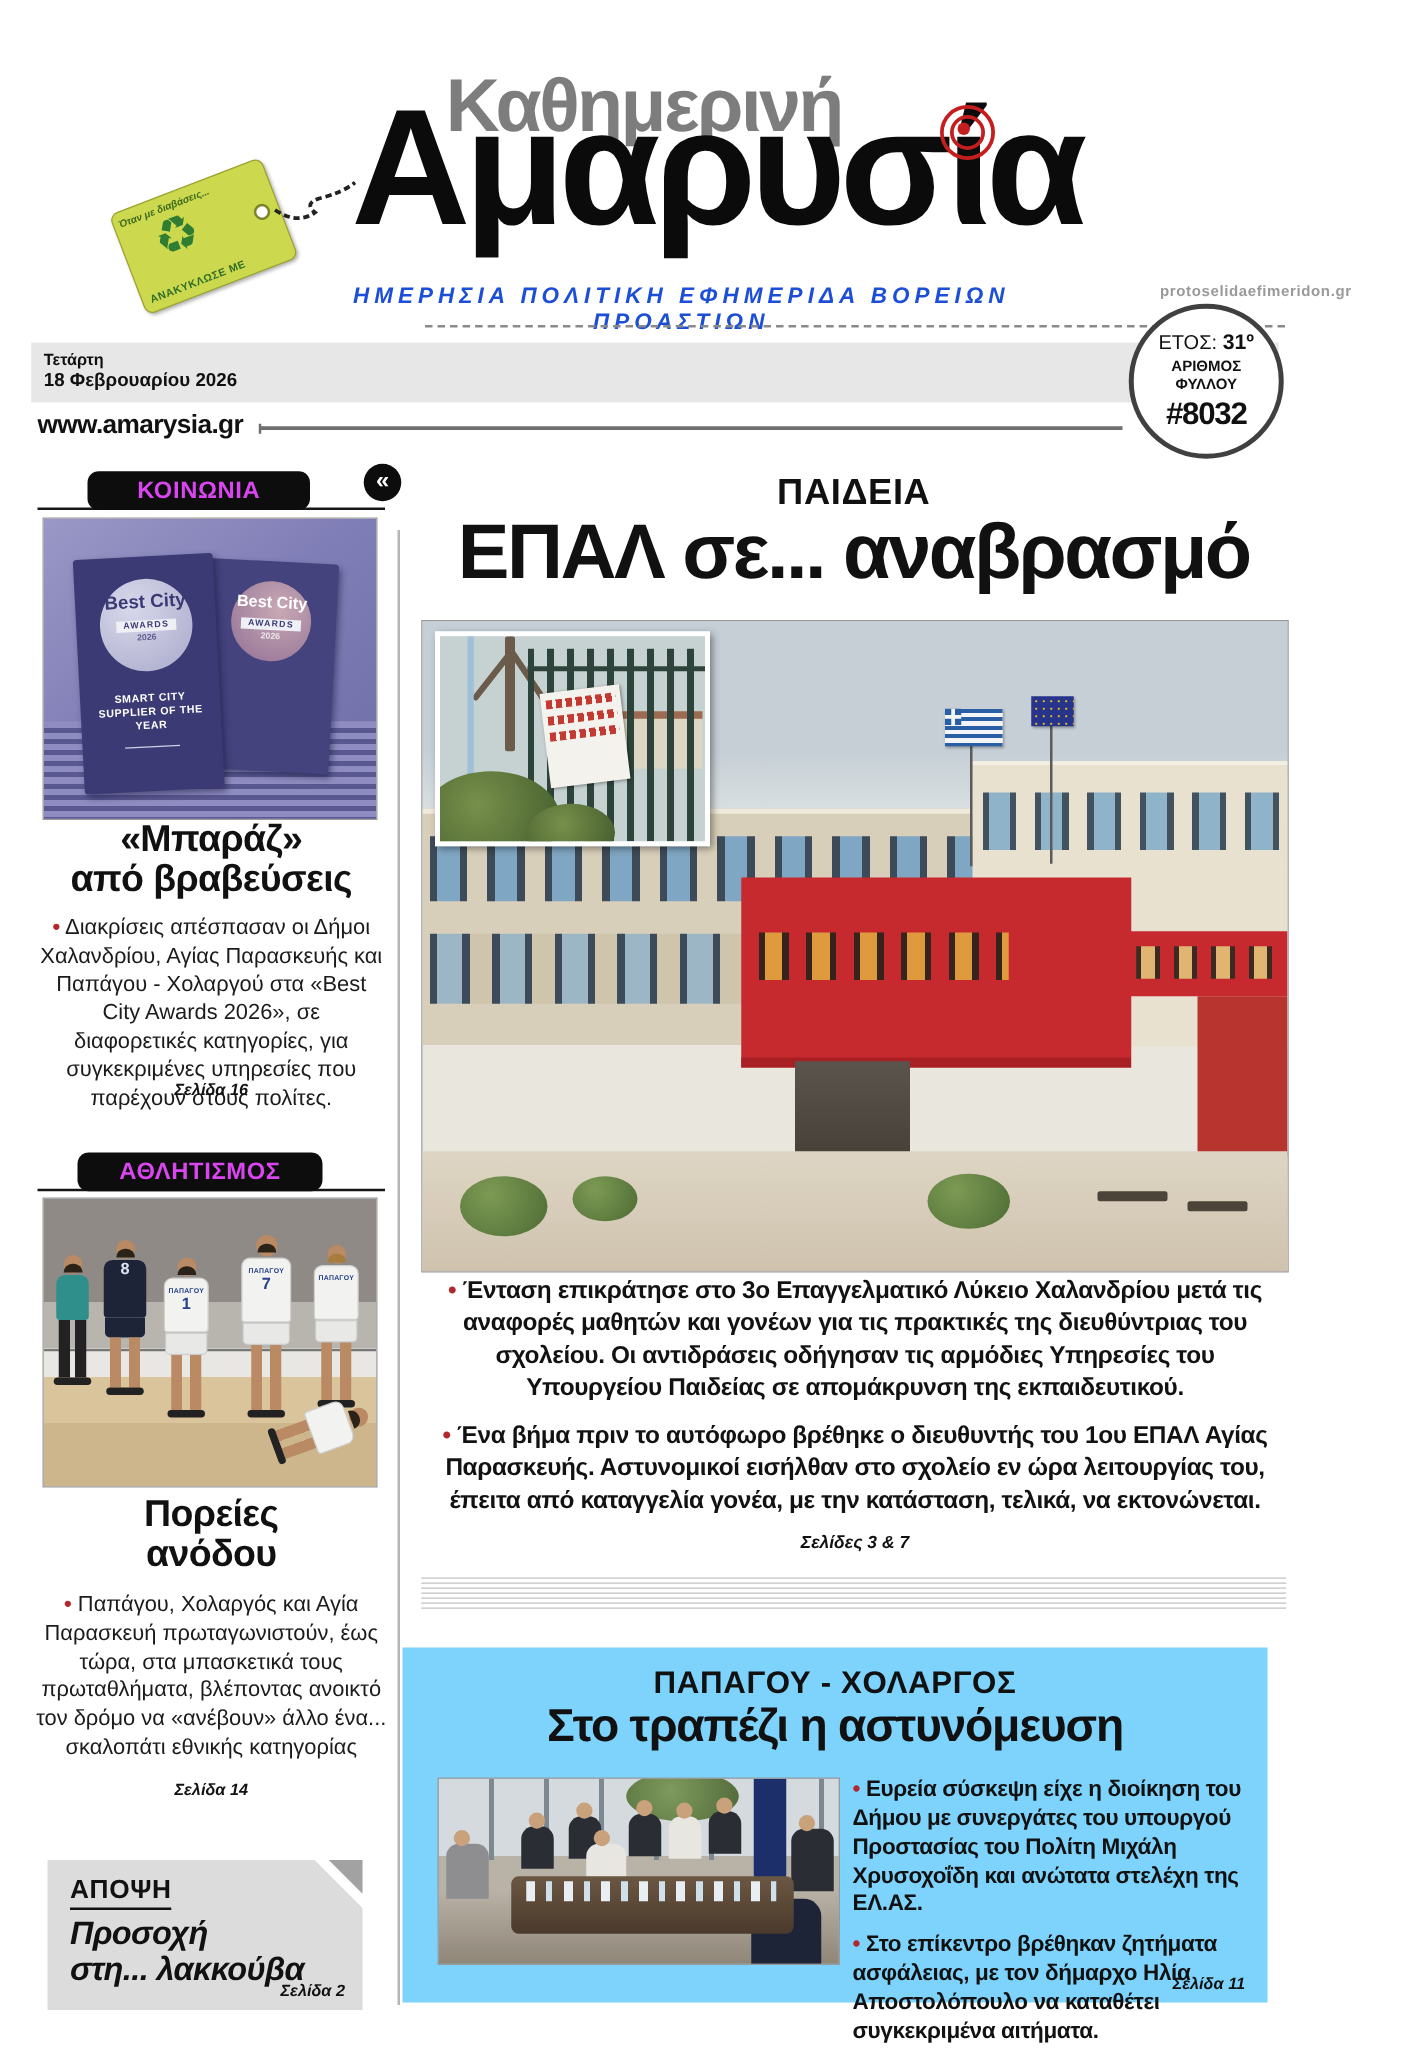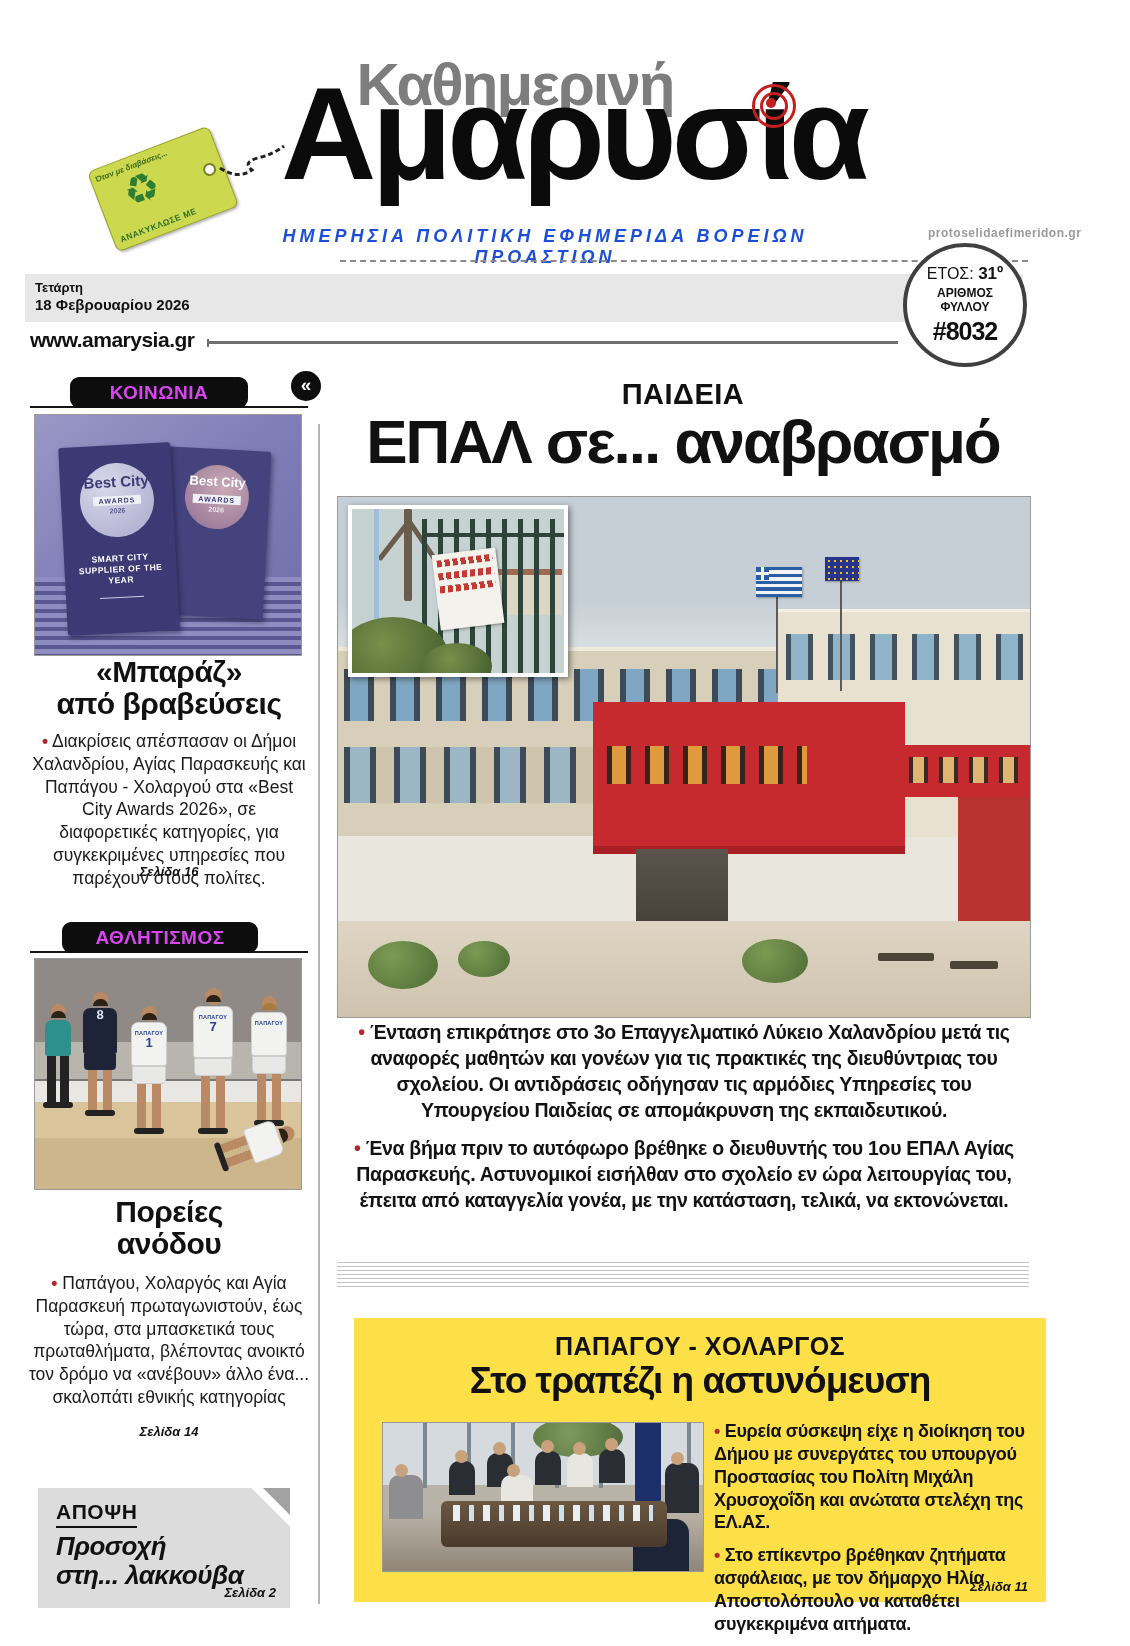--- a/index.html
+++ b/index.html
@@ -130,21 +130,21 @@
   .inset .banner .ln{height:7px;margin-bottom:6px;background:repeating-linear-gradient(90deg,#c23a32 0 5px,transparent 5px 8px);}
 
   .leadwrap{left:345px;top:1020px;width:678px;}
   .lead{margin:0 0 12px;text-align:center;font-size:19.5px;font-weight:700;line-height:1.33;letter-spacing:-.3px;color:#121212;}
   .mpage{text-align:center;font-size:14px;font-weight:700;font-style:italic;margin-top:2px;}
 
   .rulestack{left:337px;top:1262px;width:692px;}
   .rulestack div{height:1px;background:#c2c2c2;margin-bottom:3px;}
 
   
-  .box2{left:354px;top:1318px;width:692px;height:284px;background:#fde047;}
+  .box2{left:322px;top:1318px;width:692px;height:284px;background:#7dd3fc;}
   .box2 .kick{position:absolute;left:0;top:14px;width:100%;text-align:center;font-size:25px;font-weight:600;letter-spacing:.5px;}
   .box2 .head2{position:absolute;left:0;top:42px;width:100%;text-align:center;font-size:37px;font-weight:800;letter-spacing:-1px;}
   .box2 .txt{position:absolute;left:360px;top:102px;width:318px;font-size:18px;font-weight:700;line-height:1.27;letter-spacing:-.3px;}
   .box2 .txt p{margin:0 0 10px;}
   .box2 .pg{position:absolute;right:18px;bottom:8px;}
 
   
   .meet{position:absolute;left:28px;top:104px;width:320px;height:148px;border:1px solid #999;overflow:hidden;background:linear-gradient(180deg,#d4dade 0 42%,#b9b2a6 42% 60%,#8f8678 100%);}
   .meet .mull{position:absolute;left:0;top:0;width:100%;height:44%;background:repeating-linear-gradient(90deg,transparent 0 40px,#7e8890 40px 44px);}
   .meet .green{position:absolute;left:150px;top:-6px;width:90px;height:40px;border-radius:50%;background:radial-gradient(circle at 40% 40%,#7e9a5d,#51693a);}
@@ -351,20 +351,21 @@
 
 <div class="abs leadwrap">
   <p class="lead">
     <span class="b">•</span>
     <span>Ένταση επικράτησε στο 3ο Επαγγελματικό Λύκειο Χαλανδρίου μετά τις αναφορές μαθητών και γονέων για τις πρακτικές της διευθύντριας του σχολείου. Οι αντιδράσεις οδήγησαν τις αρμόδιες Υπηρεσίες του Υπουργείου Παιδείας σε απομάκρυνση της εκπαιδευτικού.</span>
   </p>
   <p class="lead">
     <span class="b">•</span>
     <span>Ένα βήμα πριν το αυτόφωρο βρέθηκε ο διευθυντής του 1ου ΕΠΑΛ Αγίας Παρασκευής. Αστυνομικοί εισήλθαν στο σχολείο εν ώρα λειτουργίας του, έπειτα από καταγγελία γονέα, με την κατάσταση, τελικά, να εκτονώνεται.</span>
   </p>
+  <div class="mpage">Σελίδες 3 &amp; 7</div>
 </div>
 
 <div class="abs rulestack">
   <div></div>
     <div></div>
     <div></div>
     <div></div>
     <div></div>
     <div></div>
     <div></div>

